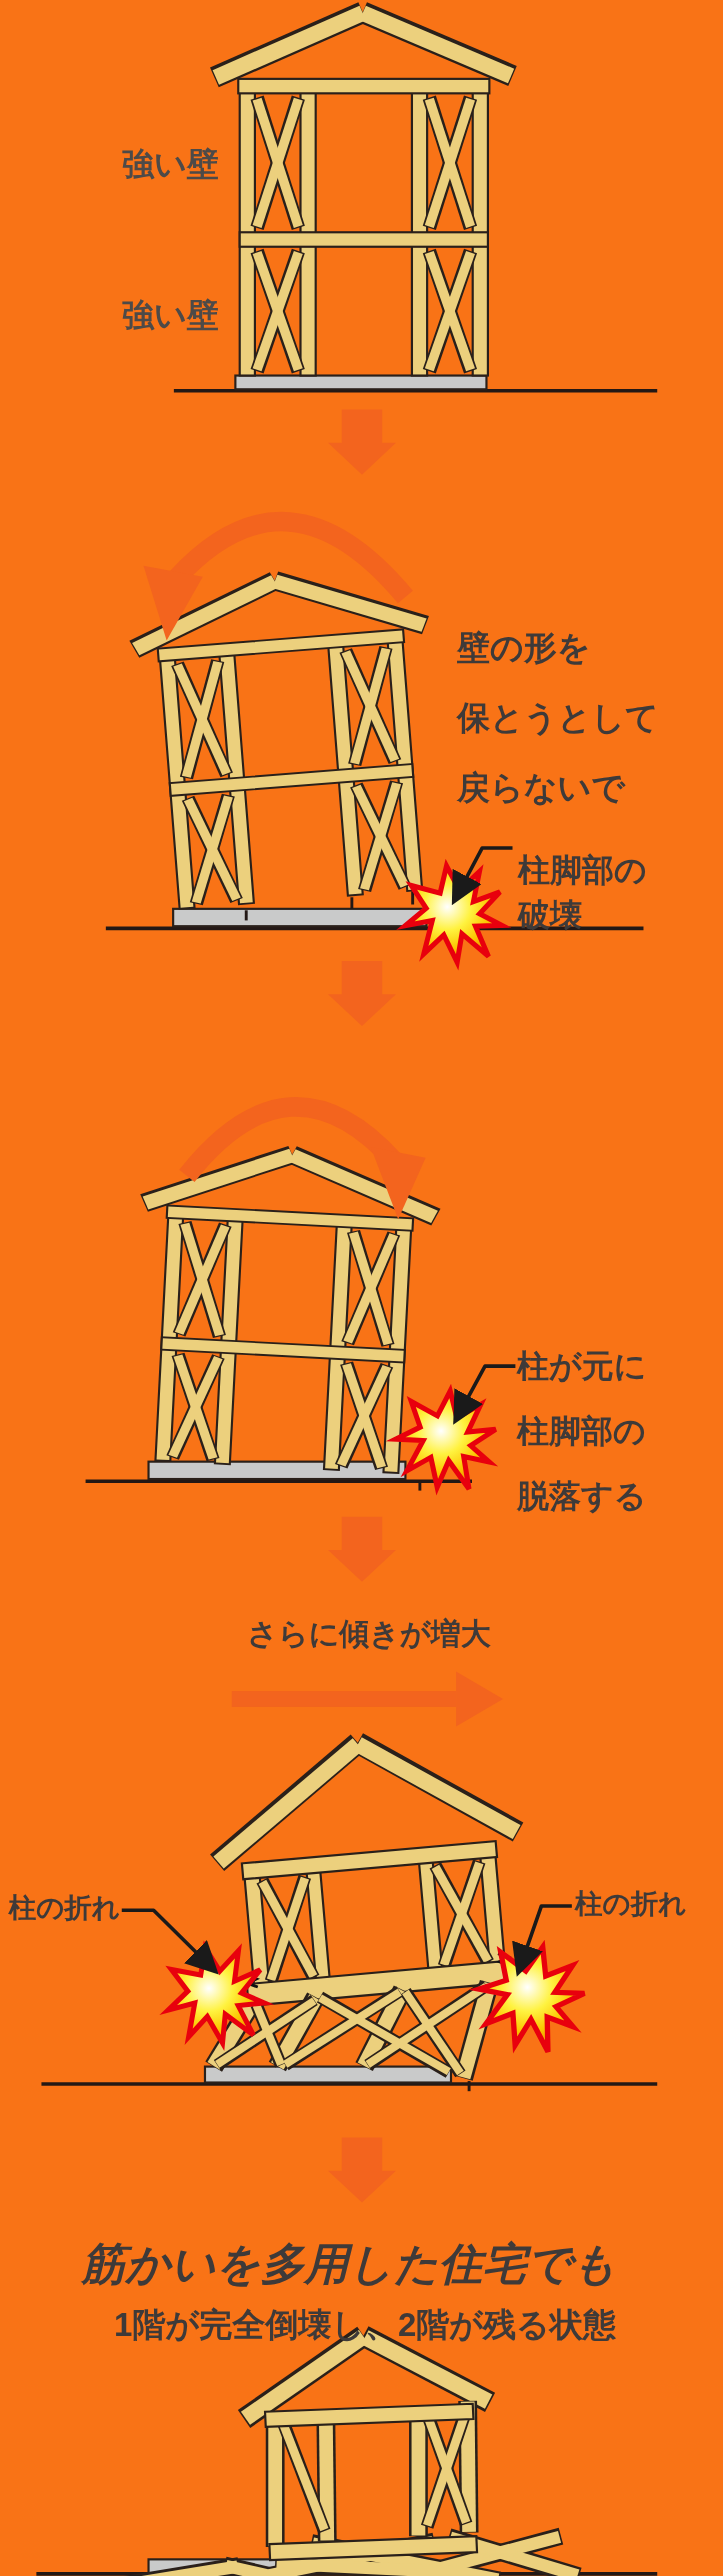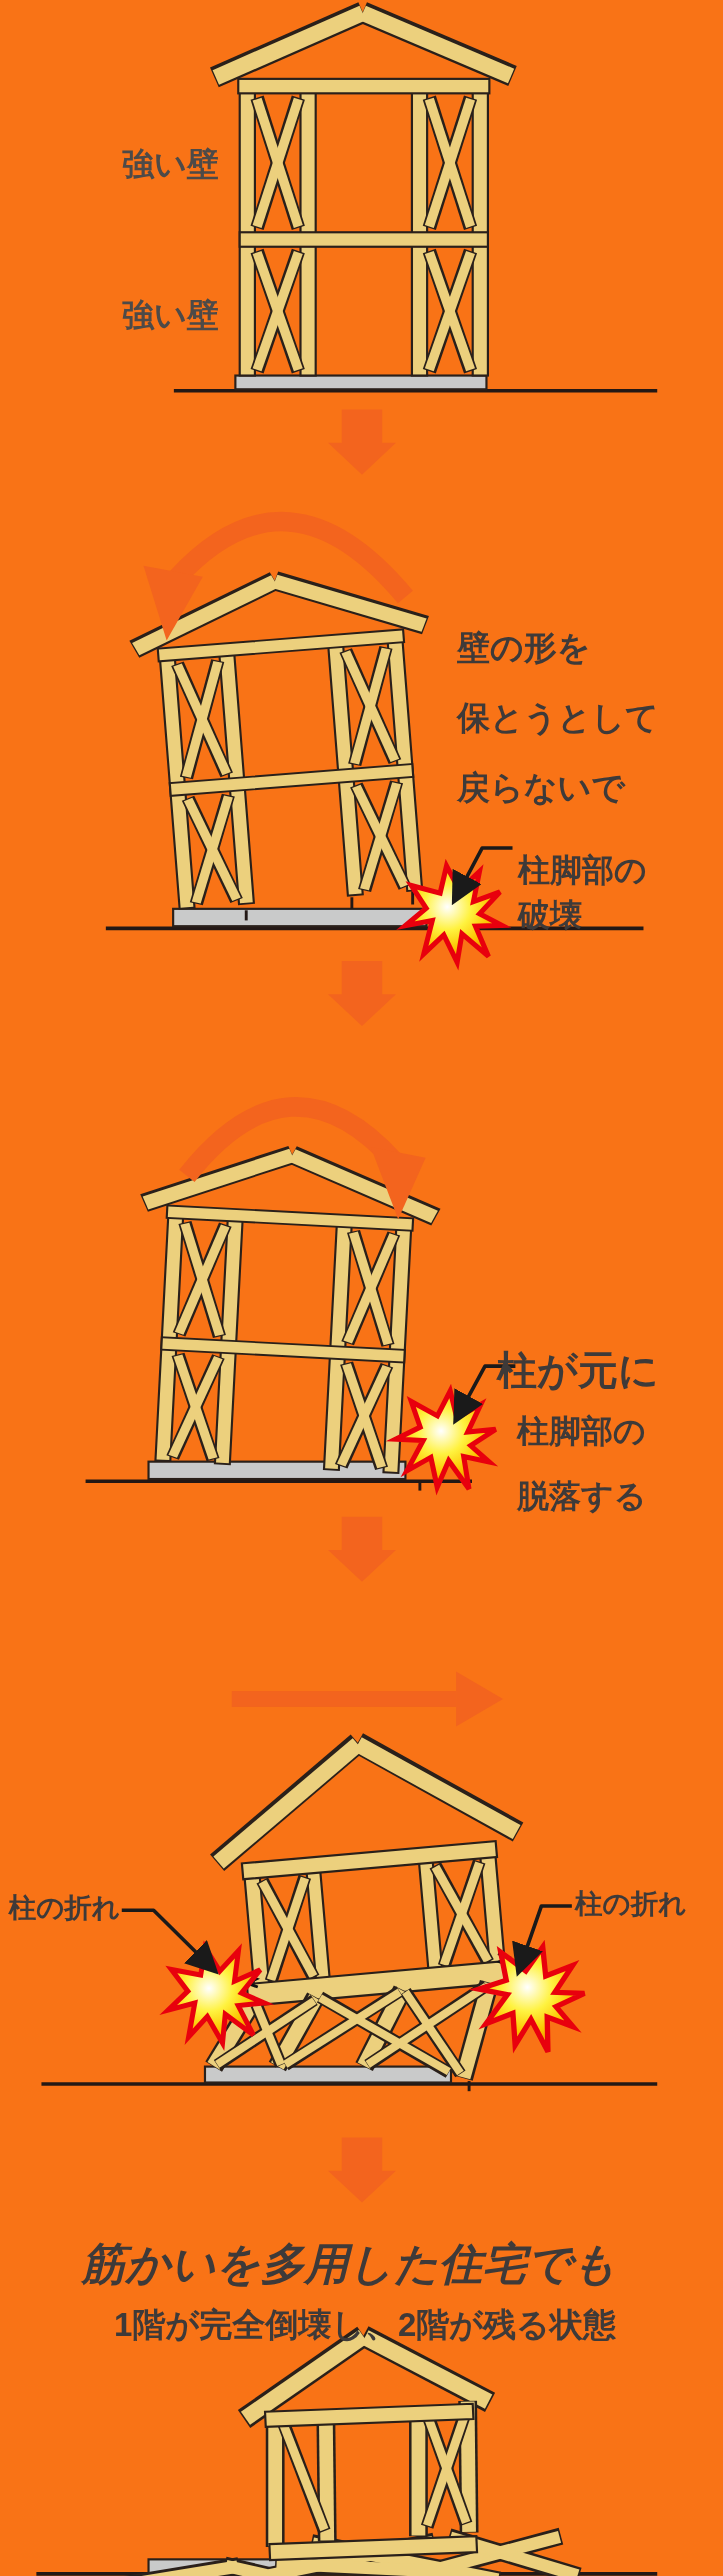--- a/index.html
+++ b/index.html
@@ -323,25 +323,26 @@
   <div class="lbl" style="left:457px;top:701px;font-size:33px;">保とうとして</div>
   <div class="lbl" style="left:457px;top:771px;font-size:33px;">戻らないで</div>
 </div>
 
 <div style="display:contents">
   <div class="lbl" style="left:518px;top:834px;font-size:32px;margin-top:20px;">柱脚部の</div>
   <div class="lbl" style="left:518px;top:899px;font-size:32px;">破壊</div>
 </div>
 
 <div style="display:contents">
-  <div class="lbl" style="left:497px;top:1350px;font-size:40px;">柱が元に</div>
+  <div class="lbl" style="left:517px;top:1350px;font-size:32px;">柱が元に</div>
   <div class="lbl" style="left:517px;top:1415px;font-size:32px;">柱脚部の</div>
   <div class="lbl" style="left:517px;top:1480px;font-size:32px;font-family:Liberation Serif, serif;">脱落する</div>
 </div>
 
+<div class="lbl center" style="left:188px;top:1619px;width:362px;font-size:30px;">さらに傾きが増大</div>
 
 <div class="lbl" style="left:8.7px;top:1894px;font-size:27.5px;">柱の折れ</div>
 <div class="lbl" style="left:575px;top:1890px;font-size:27.5px;">柱の折れ</div>
 
 <div style="display:contents">
   <div class="lbl center" style="left:56px;top:2242px;width:586px;font-size:44px;font-style:italic;">筋かいを多用した住宅でも</div>
   <div class="lbl center" style="left:72px;top:2308px;width:586px;font-size:33px;">1階が完全倒壊し、2階が残る状態</div>
 </div>
 
 </div>

